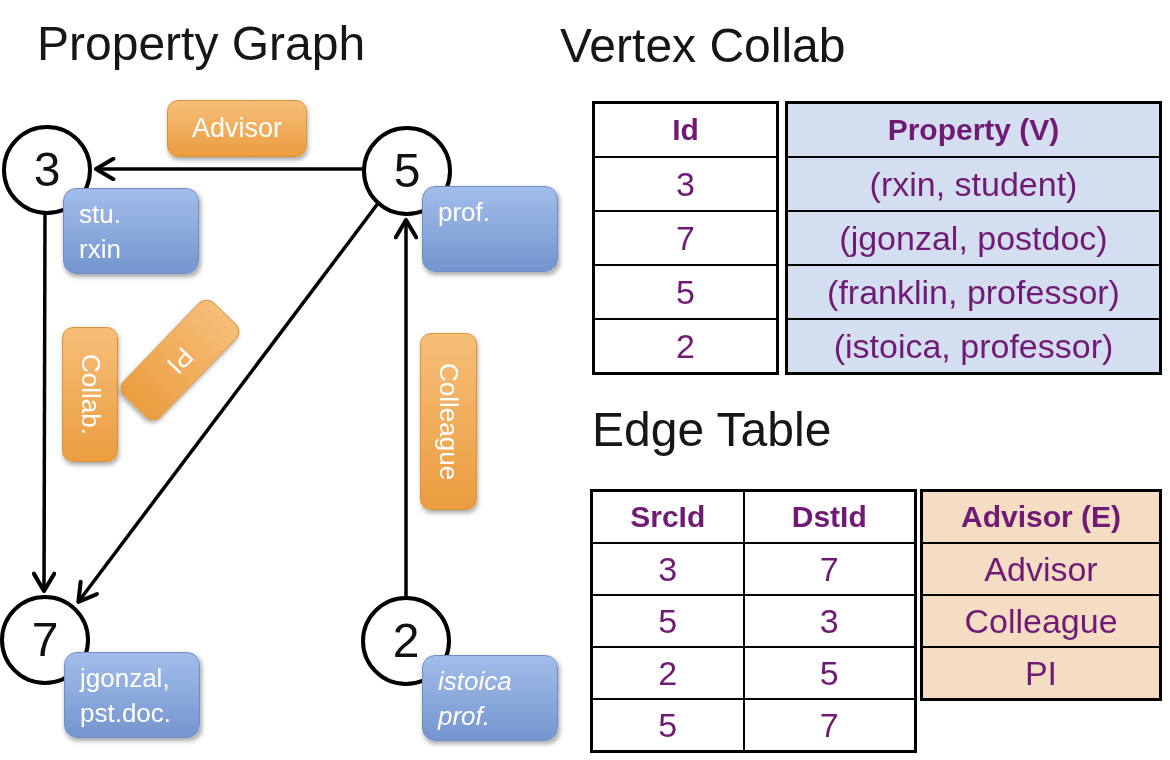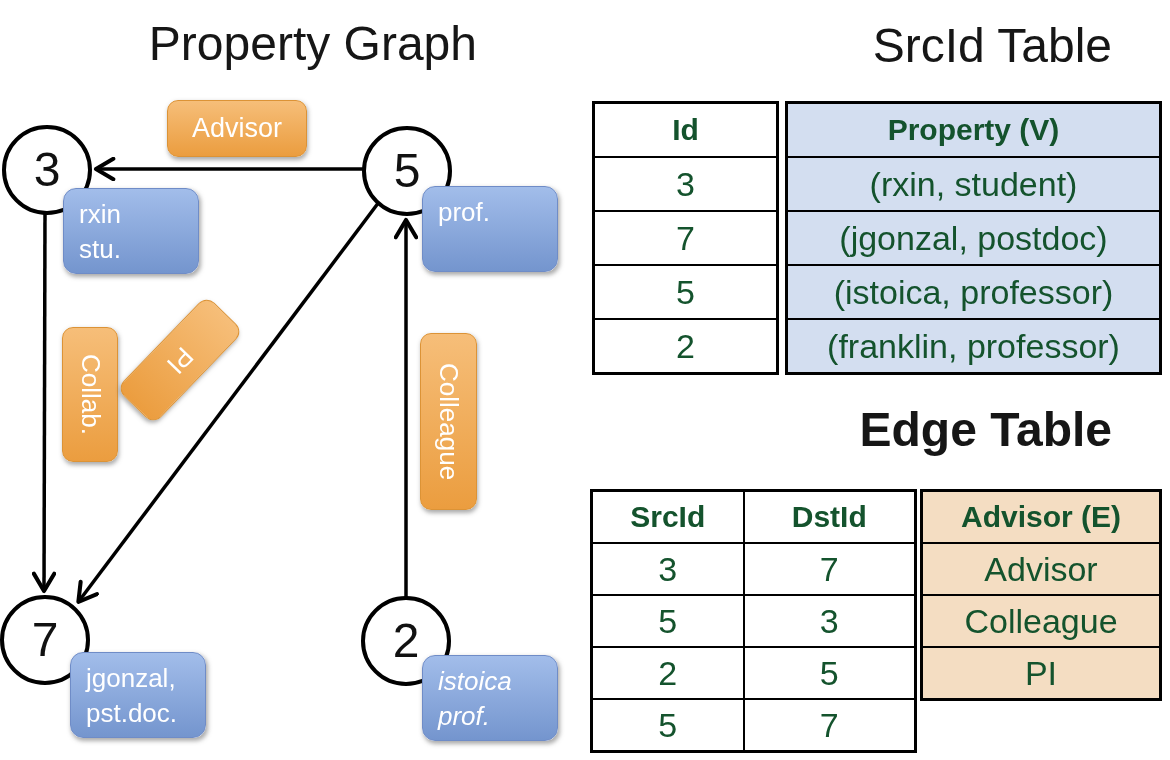--- a/index.html
+++ b/index.html
@@ -10,26 +10,26 @@
     --vertex-table-fill:#D3DEF0;
     --edge-table-fill:#F4DDC2;
     --line-black:#000000;
   }
   html,body{margin:0;padding:0;background:#ffffff;}
   #stage{
     position:relative;width:1170px;height:760px;background:#ffffff;
     overflow:hidden;font-family:"Liberation Sans",sans-serif;
   }
   .title{
-    position:absolute;margin:0;text-align:right;font-weight:400;
+    position:absolute;margin:0;text-align:left;font-weight:400;
     font-size:48px;color:#161616;letter-spacing:0px;white-space:nowrap;
   }
   #graph-title{left:37px;top:16px;width:440px;}
   #vertex-table-title{left:560px;top:18px;width:552px;}
-  #edge-table-title{left:560px;top:402px;width:552px;font-weight:bold;}
+  #edge-table-title{left:592px;top:402px;width:552px;}
 
   
   #edges-svg{position:absolute;left:0;top:0;z-index:1;}
   .node{
     position:absolute;width:90px;height:90px;border:4px solid var(--line-black);
     border-radius:50%;background:#fff;box-sizing:border-box;z-index:2;
     display:flex;align-items:center;justify-content:center;
   }
   .node span{font-size:48px;color:#111;line-height:1;}
   #node-3{left:2px;top:125px;}
@@ -40,21 +40,21 @@
   .vbox{
     position:absolute;width:136px;height:86px;box-sizing:border-box;z-index:3;
     background:linear-gradient(180deg,var(--blue-box-top),var(--blue-box-bottom));
     border:1px solid #6F8CC7;border-radius:13px;color:#fff;
     padding:8px 10px 0 15px;font-size:26px;line-height:1.34;
     box-shadow:1.5px 2.5px 4px rgba(90,90,90,.5);
   }
   .vbox span{display:block;white-space:nowrap;}
   #vbox-rxin{left:63px;top:188px;}
   #vbox-franklin{left:422px;top:186px;}
-  #vbox-jgonzal{left:70px;top:652px;}
+  #vbox-jgonzal{left:64px;top:652px;}
   #vbox-istoica{left:422px;top:655px;font-style:italic;}
 
   .elabel{
     position:absolute;box-sizing:border-box;z-index:3;
     background:linear-gradient(180deg,var(--orange-box-top),var(--orange-box-bottom));
     border:1px solid #DC9336;border-radius:11px;color:#fff;
     display:flex;align-items:center;justify-content:center;
     box-shadow:1px 2.5px 4px rgba(90,90,90,.5);font-size:27px;white-space:nowrap;
   }
   .elabel.vert{writing-mode:vertical-rl;font-size:26px;}
@@ -63,39 +63,39 @@
   #elabel-pi{left:154px;top:295px;width:52px;height:130px;transform:rotate(44deg);}
   #elabel-colleague{left:420px;top:333px;width:57px;height:177px;}
 
   
   .dtable{
     position:absolute;border-collapse:collapse;table-layout:fixed;
     border:3px solid #000;z-index:2;
   }
   .dtable td{
     border:2.6px solid #000;text-align:center;vertical-align:middle;
-    font-size:34px;color:#14532d;padding:0;overflow:hidden;white-space:nowrap;
+    font-size:34px;color:#701a75;padding:0;overflow:hidden;white-space:nowrap;
   }
   .dtable tr.hdr td{font-weight:bold;font-size:30px;}
   .vt td{height:52px;}
   .et td{height:50px;}
   .fill-blue td{background:var(--vertex-table-fill);margin-left:6px;}
   .fill-tan td{background:var(--edge-table-fill);}
   #vtable-id{left:592px;top:101px;width:187px;}
   #vtable-prop{left:785px;top:101px;width:377px;}
   #etable-ids{left:590px;top:489px;width:324px;}
   #etable-prop{left:920px;top:489px;width:242px;}
 </style>
 </head>
 <body>
 
 <div id="stage">
 
   <h1 class="title" id="graph-title">Property Graph</h1>
-  <h1 class="title" id="vertex-table-title">SrcId Table</h1>
+  <h1 class="title" id="vertex-table-title">Vertex Collab</h1>
   <h1 class="title" id="edge-table-title">Edge Table</h1>
 
   <svg id="edges-svg" width="580" height="760" viewBox="0 0 580 760">
     <defs>
       <marker id="arrow" viewBox="0 0 12 12" refX="9.5" refY="6" markerWidth="7" markerHeight="7" orient="auto" markerUnits="strokeWidth">
         <path d="M1.5,1 L10,6 L1.5,11" fill="none" stroke="#000" stroke-width="2" stroke-linecap="round" stroke-linejoin="round"></path>
       </marker>
     </defs>
     <line x1="368" y1="169" x2="97" y2="169" stroke="#000" stroke-width="3.5" marker-end="url(#arrow)"></line>
     <line x1="45" y1="211" x2="44" y2="590" stroke="#000" stroke-width="3.5" marker-end="url(#arrow)"></line>
@@ -110,22 +110,22 @@
     <span>5</span>
   </div>
   <div class="node" id="node-7">
     <span>7</span>
   </div>
   <div class="node" id="node-2">
     <span>2</span>
   </div>
 
   <div class="vbox" id="vbox-rxin">
+    <span>stu.</span>
     <span>rxin</span>
-    <span>stu.</span>
   </div>
   <div class="vbox" id="vbox-franklin">
     <span>prof.</span>
   </div>
   <div class="vbox" id="vbox-jgonzal">
     <span>jgonzal,</span>
     <span>pst.doc.</span>
   </div>
   <div class="vbox" id="vbox-istoica">
     <span>istoica</span>
@@ -170,24 +170,24 @@
         <tr class="hdr">
           <td>Property (V)</td>
         </tr>
     <tr>
           <td>(rxin, student)</td>
         </tr>
     <tr>
           <td>(jgonzal, postdoc)</td>
         </tr>
     <tr>
+          <td>(franklin, professor)</td>
+        </tr>
+    <tr>
           <td>(istoica, professor)</td>
-        </tr>
-    <tr>
-          <td>(franklin, professor)</td>
         </tr>
   </tbody>
     </table>
 
   <table class="dtable et" id="etable-ids">
     <colgroup>
         <col style="width:152px">
         <col style="width:172px">
       </colgroup>
     <tbody>

